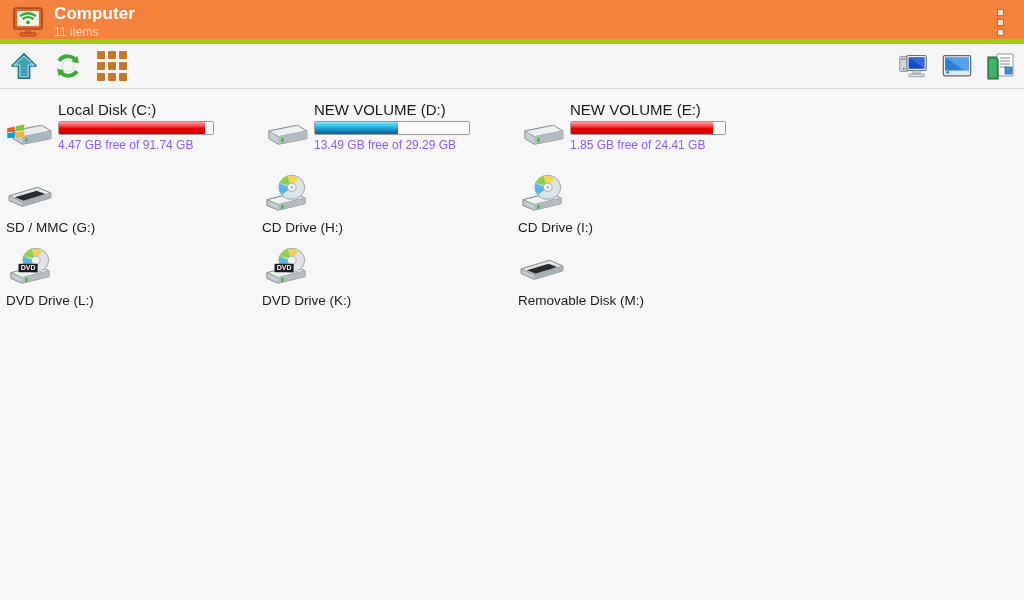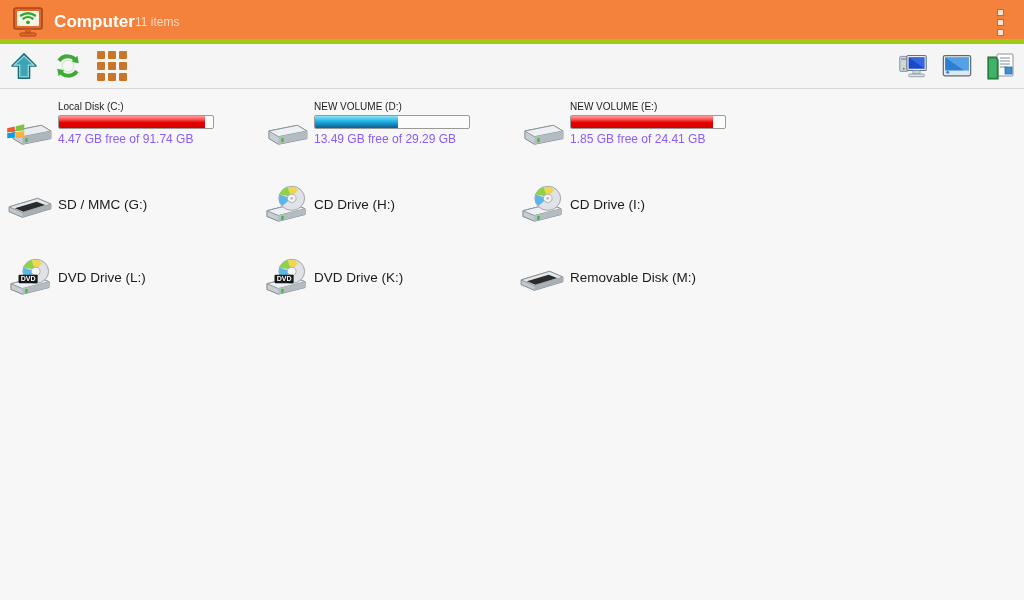--- a/index.html
+++ b/index.html
@@ -17,21 +17,21 @@
     background: #f4813c;
     display: flex;
     align-items: center;
     padding: 0 8px;
   }
   .header-accent {
     position: absolute; left: 0; right: 0; bottom: 0;
     height: 5px; background: #9ccc16;
   }
   .app-icon { width: 32px; height: 32px; margin: 0 10px 0 4px; flex: 0 0 auto; }
-  .title-block { display: flex; flex-direction: row; justify-content: center; line-height: 1.05; }
+  .title-block { display: flex; flex-direction: column; justify-content: center; line-height: 1.05; }
   .app-title { color: #ffffff; font-size: 17px; font-weight: bold; letter-spacing: .1px; }
   .app-subtitle { color: #fcd9be; font-size: 12px; margin-top: 3px; }
   .overflow-menu {
     position: absolute; right: 14px; top: 6px;
     width: 20px; height: 32px;
     display: flex; flex-direction: column; align-items: center; justify-content: center; gap: 3px;
     cursor: pointer;
   }
   .overflow-menu i {
     display: block; width: 7px; height: 7px;
@@ -55,25 +55,25 @@
   
   .grid-icon { display: grid; grid-template-columns: repeat(3, 8px); grid-template-rows: repeat(3, 8px); gap: 3px; }
   .grid-icon i { display: block; background: #c8762c; border-radius: 1px; }
 
   
   .content { position: relative; height: 511px; background: #f7f7f7; padding-top: 6px; }
   .row { display: flex; }
   .cell { width: 256px; height: 73px; display: flex; align-items: flex-start; padding-left: 4px; position: relative; }
   .cell-icon { width: 52px; flex: 0 0 52px; display: flex; align-items: center; justify-content: center; height: 52px; margin-top: 10px; }
   .cell-body { padding-top: 6px; padding-left: 2px; min-width: 0; }
-  .drive-name { font-size: 10px; color: #1b1b1b; white-space: nowrap; }
+  .drive-name { font-size: 15px; color: #1b1b1b; white-space: nowrap; }
   .drive-free { font-size: 12px; color: #8b5cf6; margin-top: 3px; white-space: nowrap; }
 
   
-  .cell.simple { align-items: center; }
+  .cell.simple { align-items: flex-start; flex-direction: column; }
   .cell.simple .cell-icon { margin-top: 0; }
   .cell.simple .cell-body { padding-top: 0; }
   .cell.simple .drive-name { font-size: 13.5px; }
 
   
   .bar-track {
     width: 156px; height: 14px; margin-top: 3px;
     background: #fbfbfb;
     border: 1px solid #9a9a9a;
     border-radius: 2px;

